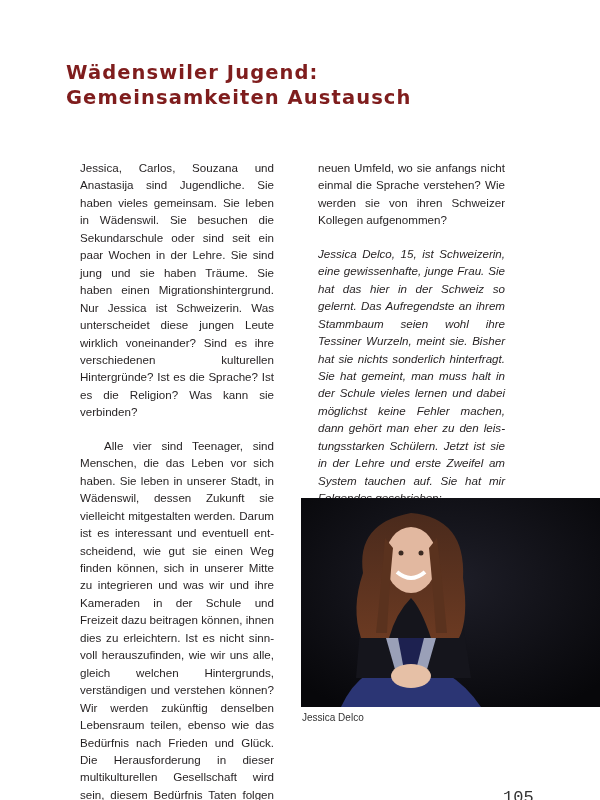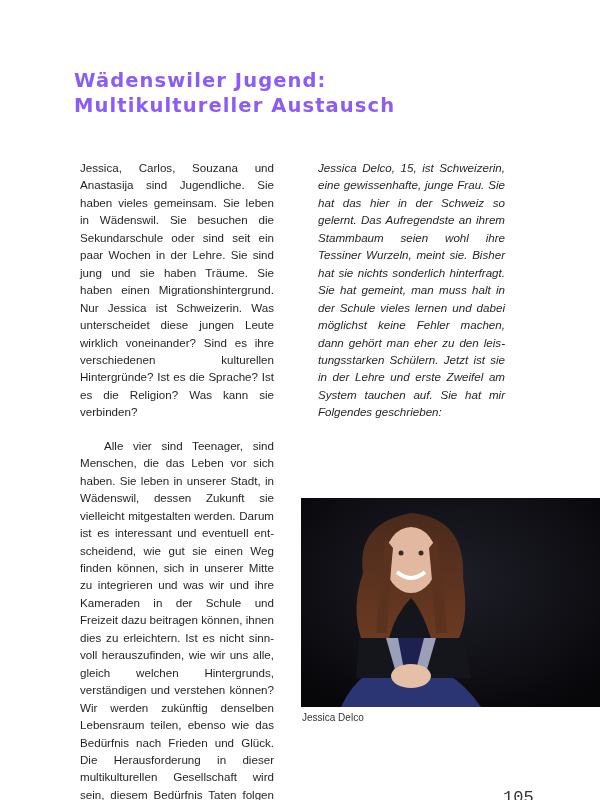--- a/index.html
+++ b/index.html
@@ -2,22 +2,22 @@
 <html><head>
 <meta charset="utf-8">
 <style>
   html, body { margin: 0; padding: 0; }
   body {
     width: 600px; height: 800px; background: #ffffff; position: relative; overflow: hidden;
     font-family: "DejaVu Sans", sans-serif; color: #231f20;
   }
   .title {
     position: absolute; left: 66px; top: 60px; width: 480px;
-    color: #8b5cf6; font-family: "DejaVu Sans", sans-serif; font-weight: bold;
-    font-size: 19.5px; line-height: 25px; letter-spacing: 1.1px; margin: 8px;
+    color: #7f1d1d; font-family: "DejaVu Sans", sans-serif; font-weight: bold;
+    font-size: 19.5px; line-height: 25px; letter-spacing: 1.1px; margin: 0;
   }
   .col {
     position: absolute; top: 143px; width: 226px;
     font-family: "Liberation Sans", sans-serif; font-size: 11.6px; line-height: 17.45px;
     text-align: justify; hyphens: manual;
   }
   .col.left { left: 64px; }
   .col.right { left: 302px; width: 219px; }
   .col p { margin: 16px; }
   .col p.indent { text-indent: 24px; }
@@ -36,30 +36,31 @@
   .page-number {
     position: absolute; left: 503px; top: 788px;
     font-family: Liberation Mono, monospace; font-size: 17px; color: #333;
   }
 </style>
 </head>
 <body>
 
 <h1 class="title">
   <span>Wädenswiler Jugend:</span><br>
-  <span>Multikultureller Austausch</span>
+  <span>Gemeinsamkeiten Austausch</span>
 </h1>
 
 <div class="col left">
   <p>Jessica, Carlos, Souzana und Anastasija sind Jugendliche. Sie haben vieles gemein­sam. Sie leben in Wädenswil. Sie besuchen die Sekundarschule oder sind seit ein paar Wochen in der Lehre. Sie sind jung und sie haben Träume. Sie haben einen Migrations­hintergrund. Nur Jessica ist Schweizerin. Was unterscheidet diese jungen Leute wirklich voneinander? Sind es ihre verschie­denen kulturellen Hintergründe? Ist es die Sprache? Ist es die Religion? Was kann sie verbinden?</p>
   <p class="indent">Alle vier sind Teenager, sind Menschen, die das Leben vor sich haben. Sie leben in unserer Stadt, in Wädenswil, dessen Zu­kunft sie vielleicht mitgestalten werden. Darum ist es interessant und eventuell ent­scheidend, wie gut sie einen Weg finden können, sich in unserer Mitte zu integrieren und was wir und ihre Kameraden in der Schule und Freizeit dazu beitragen können, ihnen dies zu erleichtern. Ist es nicht sinn­voll herauszufinden, wie wir uns alle, gleich welchen Hintergrunds, verständigen und verstehen können? Wir werden zukünftig denselben Lebensraum teilen, ebenso wie das Bedürfnis nach Frieden und Glück. Die Herausforderung in dieser multikulturellen Gesellschaft wird sein, diesem Bedürfnis Ta­ten folgen zu lassen. Dazu könnten sowohl Unterschiede wie auch Gemeinsamkeiten als Quellen der Inspiration dienen.</p>
   <p class="indent last-left">Wie können wir uns annähern und Fremdheit überwinden? Wie lernen wir ei­nander zu verstehen? Besitzen junge Men­schen allenfalls darin mehr Leichtigkeit? Wie begegnen sie sich? Wie geht es Mig­ranten in der Schule, in einem oft total</p>
 </div>
 
 <div class="col right">
+  <p>neuen Umfeld, wo sie anfangs nicht einmal die Sprache verstehen? Wie werden sie von ihren Schweizer Kollegen aufgenommen?</p>
   <p class="italic">Jessica Delco, 15, ist Schweizerin, eine gewis­senhafte, junge Frau. Sie hat das hier in der Schweiz so gelernt. Das Aufregendste an ih­rem Stammbaum seien wohl ihre Tessiner Wurzeln, meint sie. Bisher hat sie nichts sonderlich hinterfragt. Sie hat ge­meint, man muss halt in der Schule vieles lernen und dabei möglichst keine Fehler ma­chen, dann gehört man eher zu den leis­tungsstarken Schülern. Jetzt ist sie in der Lehre und erste Zweifel am System tauchen auf. Sie hat mir Folgendes geschrieben:</p>
 </div>
 
 <div class="photo">
   <svg width="299" height="209" viewBox="0 0 299 209">
     <defs>
       <radialGradient id="bg" cx="50%" cy="40%" r="70%">
         <stop offset="0%" stop-color="#1e1e28"></stop>
         <stop offset="100%" stop-color="#07070a"></stop>
       </radialGradient>

